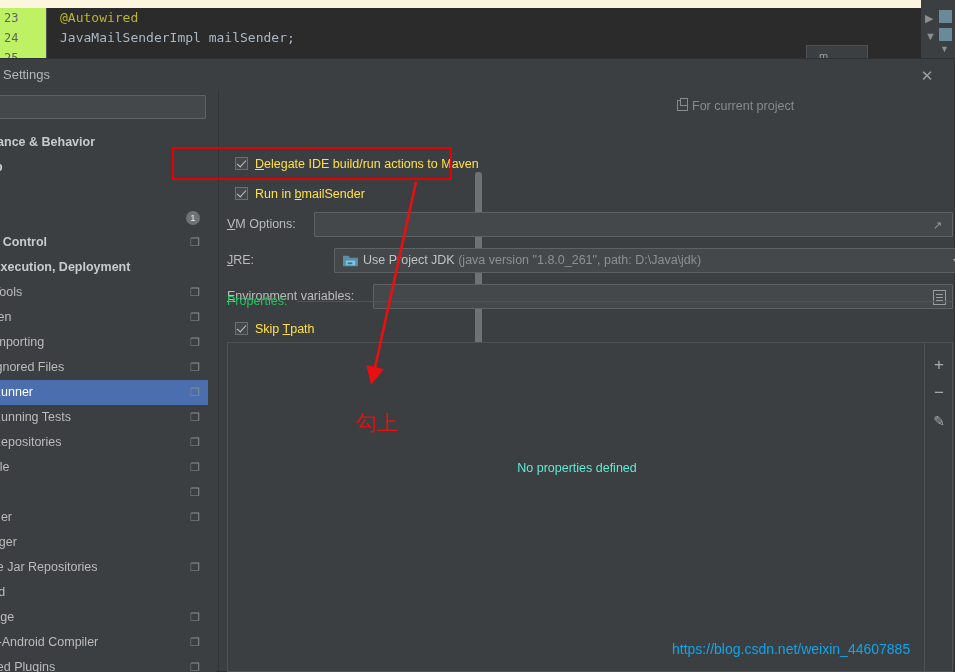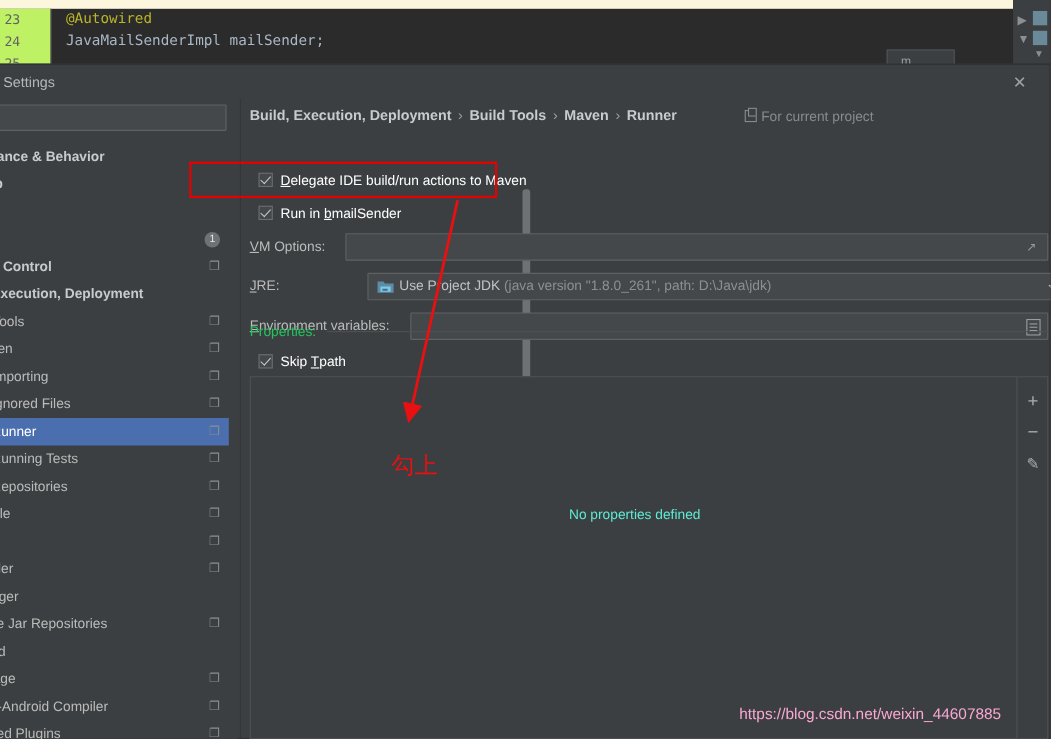--- a/index.html
+++ b/index.html
@@ -52,21 +52,21 @@
   .vsep{position:absolute;left:277px;top:31px;width:1px;height:582px;background:#323537;}
 
   
   .rpanel{position:absolute;left:286px;top:31px;width:726px;height:582px;}
   .crumb{position:absolute;left:0;top:7px;font-size:13px;font-weight:bold;color:#c9cccf;white-space:nowrap;}
   .crumb .sep{color:#9a9da0;font-weight:normal;padding:0 6px;}
   .forproj{position:absolute;left:450px;top:9px;font-size:12.5px;color:#888b8d;}
   .forproj .ic{display:inline-block;width:11px;height:11px;border:1px solid #888b8d;position:relative;vertical-align:-1px;margin-right:4px;box-sizing:border-box;}
   .forproj .ic:after{content:"";position:absolute;left:2px;top:-3px;width:8px;height:8px;border:1px solid #888b8d;box-sizing:border-box;background:#3c3f41;}
 
-  .chk{position:absolute;font-size:12.5px;color:#ffffff;white-space:nowrap;}
+  .chk{position:absolute;font-size:12.5px;color:#fde047;white-space:nowrap;}
   .cbox{display:inline-block;width:13px;height:13px;background:#45484a;border:1px solid #6b6f71;box-sizing:border-box;vertical-align:-2px;margin-right:7px;position:relative;}
   .cbox.on:after{content:"";position:absolute;left:3px;top:0px;width:4px;height:8px;border:solid #c3c6c8;border-width:0 1.6px 1.6px 0;transform:rotate(42deg);}
   .u{text-decoration:underline;}
 
   .redbox{position:absolute;left:-55px;top:57px;width:280px;height:33px;border:2px solid #e60000;box-sizing:border-box;}
 
   .flabel{position:absolute;font-size:12.5px;color:#bbbbbb;}
   .field{position:absolute;background:#45484a;border:1px solid #5e6264;box-sizing:border-box;height:25px;border-radius:1px;}
   .fval{position:absolute;left:8px;top:4px;font-size:12.5px;color:#c0c3c5;white-space:nowrap;}
   .fval .dim{color:#8d9092;}
@@ -80,21 +80,21 @@
   .secline{position:absolute;left:70px;top:211px;width:656px;height:1px;background:#4e5254;}
 
   .proptable{position:absolute;left:0;top:252px;width:698px;height:330px;background:#3c3f41;border:1px solid #4e5254;box-sizing:border-box;}
   .emptymsg{position:absolute;left:0;top:118px;width:698px;text-align:center;font-size:12.5px;color:#5eead4;}
   .toolcol{position:absolute;left:698px;top:252px;width:28px;height:330px;border:1px solid #4e5254;border-left:none;box-sizing:border-box;}
   .tbtn{position:absolute;left:4px;width:20px;height:20px;color:#a9acae;text-align:center;font-size:17px;line-height:20px;}
 
   
   .anno-svg{position:absolute;left:0;top:0;width:955px;height:672px;pointer-events:none;}
   .cn{position:absolute;left:356px;top:409px;font-size:21px;color:#e81010;font-family:"DejaVu Sans", sans-serif;}
-  .watermark{position:absolute;left:672px;top:641px;font-size:14px;color:#f9a8d4;}
+  .watermark{position:absolute;left:672px;top:641px;font-size:14px;color:#0ea5e9;}
 </style>
 </head>
 <body>
 
 <div class="root">
 
   <div class="editor">
     <div class="editor-topstrip"></div>
     <div class="gutter">
       <div class="gutter-line">23</div>
@@ -210,21 +210,20 @@
           </div>
         </div>
       <div class="lscroll-track">
         <div class="lscroll-thumb"></div>
       </div>
     </div>
     <div class="vsep"></div>
 
     <div class="rpanel">
 
-      <div class="crumb" id="crumb"><span>Build, Execution, Deployment</span><span class="sep">›</span><span>Build Tools</span><span class="sep">›</span><span>Maven</span><span class="sep">›</span><span>Runner</span></div>
       <div class="forproj">
         <span class="ic"></span><span>For current project</span>
       </div>
 
       <div class="chk" style="left:8px;top:67px;">
         <span class="cbox on"></span><span class="u">D</span><span>elegate IDE build/run actions to Maven</span>
       </div>
       <div class="redbox"></div>
 
       <div class="chk" style="left:8px;top:97px;">

